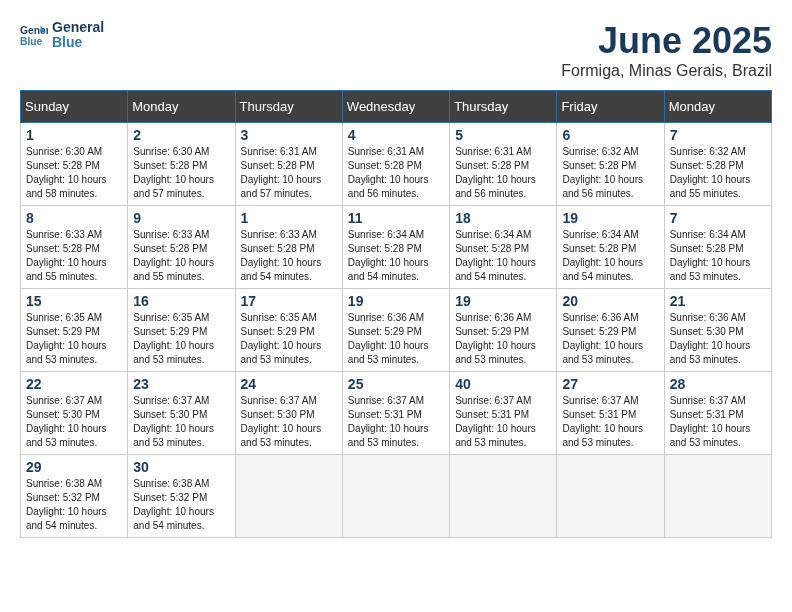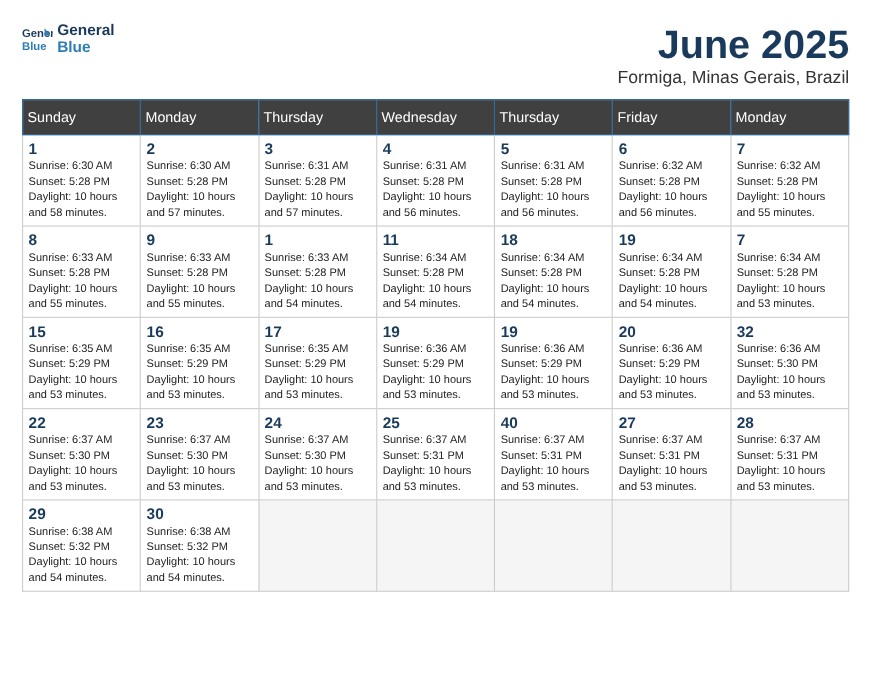--- a/index.html
+++ b/index.html
@@ -188,21 +188,21 @@
         </td>
         <td>
           <div class="day-num">19</div>
 <div class="day-info">Sunrise: 6:36 AM<br>Sunset: 5:29 PM<br>Daylight: 10 hours and 53 minutes.</div>
         </td>
         <td>
           <div class="day-num">20</div>
 <div class="day-info">Sunrise: 6:36 AM<br>Sunset: 5:29 PM<br>Daylight: 10 hours and 53 minutes.</div>
         </td>
         <td>
-          <div class="day-num">32</div>
+          <div class="day-num">21</div>
 <div class="day-info">Sunrise: 6:36 AM<br>Sunset: 5:30 PM<br>Daylight: 10 hours and 53 minutes.</div>
         </td>
       </tr>
       <tr>
         <td>
           <div class="day-num">22</div>
 <div class="day-info">Sunrise: 6:37 AM<br>Sunset: 5:30 PM<br>Daylight: 10 hours and 53 minutes.</div>
         </td>
         <td>
           <div class="day-num">23</div>

